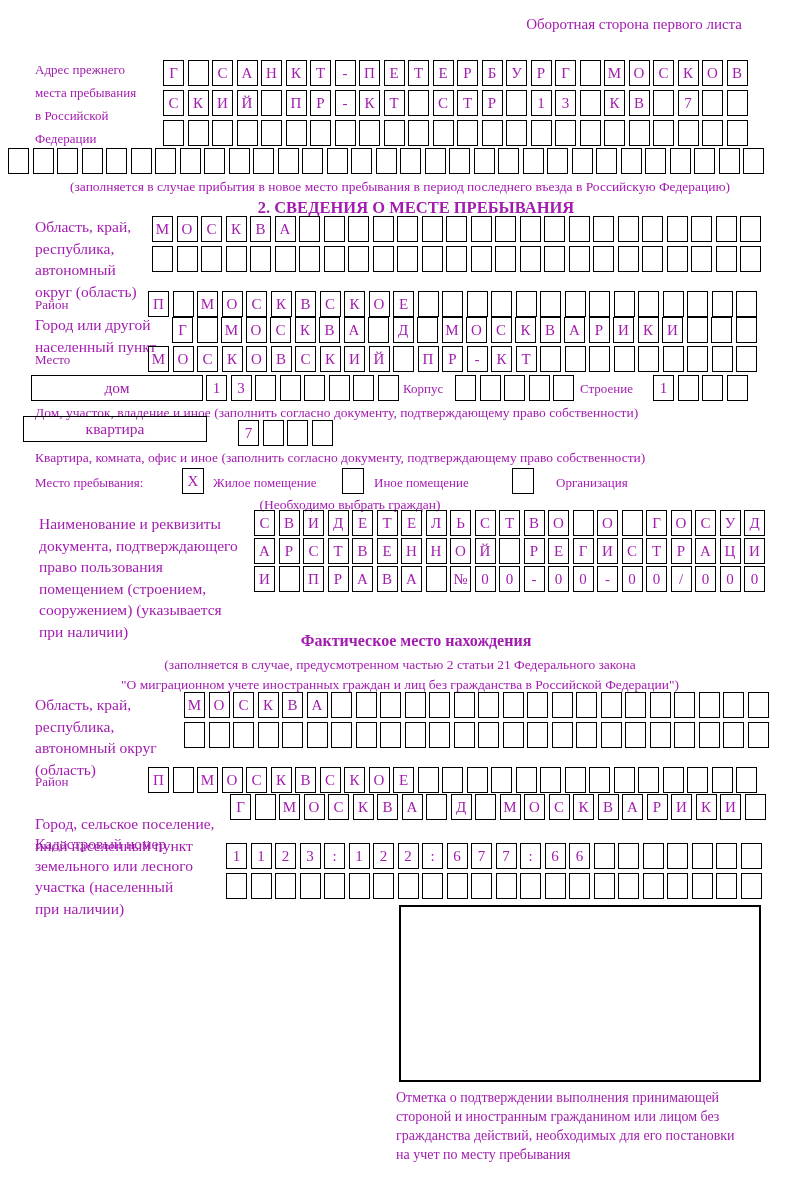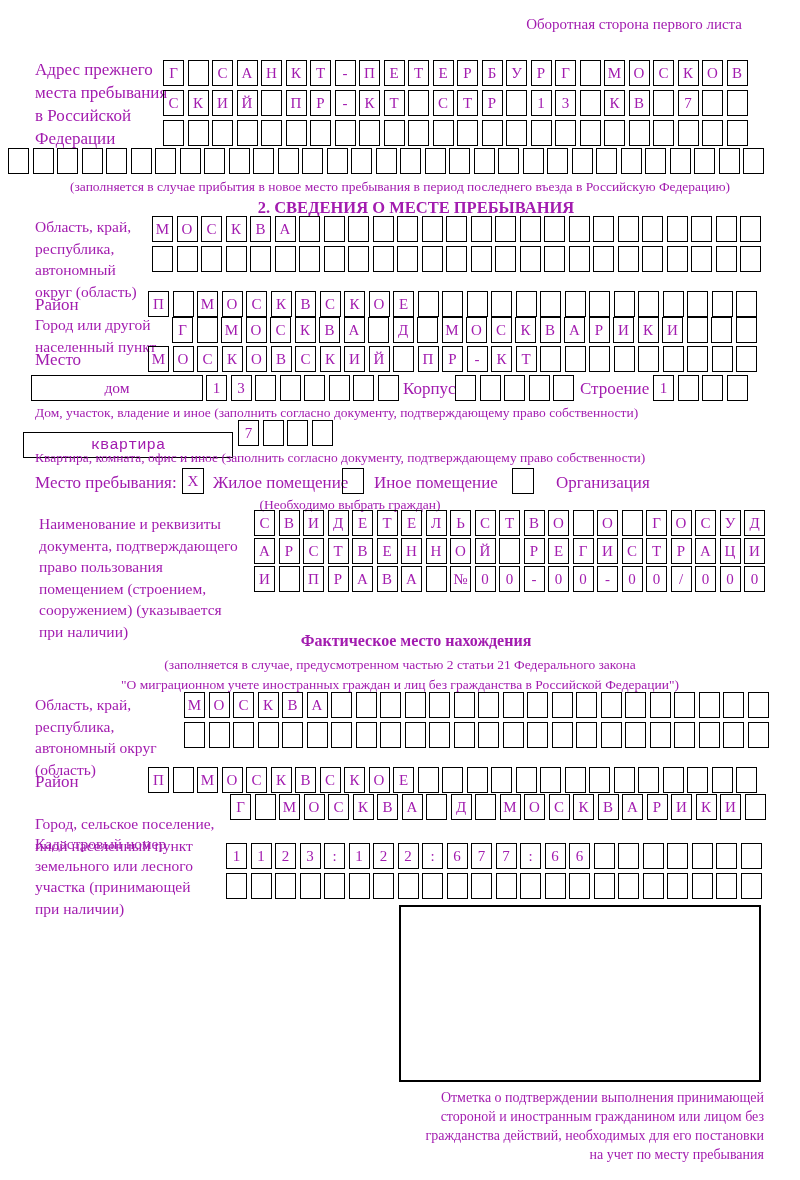--- a/index.html
+++ b/index.html
@@ -1,41 +1,41 @@
 <!DOCTYPE html>
 <html lang="ru"><head>
 <meta charset="utf-8">
 <style>
   html,body{margin:0;padding:0;background:#fff;}
   #page{
     position:relative;width:800px;height:1180px;background:#ffffff;
     font-family:"Liberation Serif","DejaVu Serif",serif;color:#a21caf;overflow:hidden;
   }
   .abs{position:absolute;}
-  .label{font-size:17px;line-height:23px;}
+  .label{font-size:13px;line-height:23px;}
   .label-tight{font-size:15.5px;line-height:21.5px;}
   .note{font-size:13.5px;}
   .center{text-align:center;width:800px;left:0;}
   .title{font-weight:bold;font-size:16.5px;margin-left:16px;}
   .cellrow{display:flex;gap:3.5px;}
   .cell{
     flex:0 0 21px;width:21px;height:26px;box-sizing:border-box;
     border:1.8px solid #000;display:flex;align-items:center;justify-content:center;
     font-size:15px;line-height:1;overflow:hidden;
   }
   .widebox{
     box-sizing:border-box;border:1.8px solid #000;height:26px;
     display:flex;align-items:center;justify-content:center;font-size:15.5px;
   }
   .cbox{
     box-sizing:border-box;border:1.8px solid #000;width:22px;height:26px;
     display:flex;align-items:center;justify-content:center;font-size:15px;
   }
   .bigbox{box-sizing:border-box;border:2px solid #000;background:#fff;}
-  .caption{font-size:14px;line-height:19px;text-align:right;}
+  .caption{font-size:14px;line-height:19px;text-align:left;}
 </style>
 </head>
 <body>
 
 <div id="page">
 
   <div class="abs" style="top:16px;right:58px;font-size:15px;">Оборотная сторона первого листа</div>
 
   <div class="abs label" style="left:35px;top:58px;">
       <div>Адрес прежнего</div>
@@ -329,21 +329,21 @@
     </div>
   <div class="abs label" style="left:580px;top:377px;">Строение</div>
   <div class="abs cellrow" style="left:653px;top:375px;">
       <span class="cell">1</span>
       <span class="cell"></span>
       <span class="cell"></span>
       <span class="cell"></span>
     </div>
   <div class="abs note" style="left:35px;top:405px;">Дом, участок, владение и иное (заполнить согласно документу, подтверждающему право собственности)</div>
 
-  <div class="abs widebox" style="left:23px;top:432px;width:210px;font-family:Liberation Mono, monospace;">квартира</div>
+  <div class="abs widebox" style="left:23px;top:416px;width:184px;">квартира</div>
   <div class="abs cellrow" style="left:238px;top:420px;">
       <span class="cell">7</span>
       <span class="cell"></span>
       <span class="cell"></span>
       <span class="cell"></span>
     </div>
   <div class="abs note" style="left:35px;top:450px;">Квартира, комната, офис и иное (заполнить согласно документу, подтверждающему право собственности)</div>
 
   <div class="abs label" style="left:35px;top:471px;">Место пребывания:</div>
   <div class="abs cbox" style="left:182px;top:468px;">X</div>
@@ -549,21 +549,21 @@
       <span class="cell">Р</span>
       <span class="cell">И</span>
       <span class="cell">К</span>
       <span class="cell">И</span>
       <span class="cell"></span>
     </div>
 
   <div class="abs label-tight" style="left:35px;top:833px;">
       <div>Кадастровый номер</div>
       <div>земельного или лесного</div>
-      <div>участка (принимающей</div>
+      <div>участка (населенный</div>
       <div>при наличии)</div>
     </div>
   <div class="abs cellrow" style="left:226px;top:843px;">
       <span class="cell">1</span>
       <span class="cell">1</span>
       <span class="cell">2</span>
       <span class="cell">3</span>
       <span class="cell">:</span>
       <span class="cell">1</span>
       <span class="cell">2</span>

